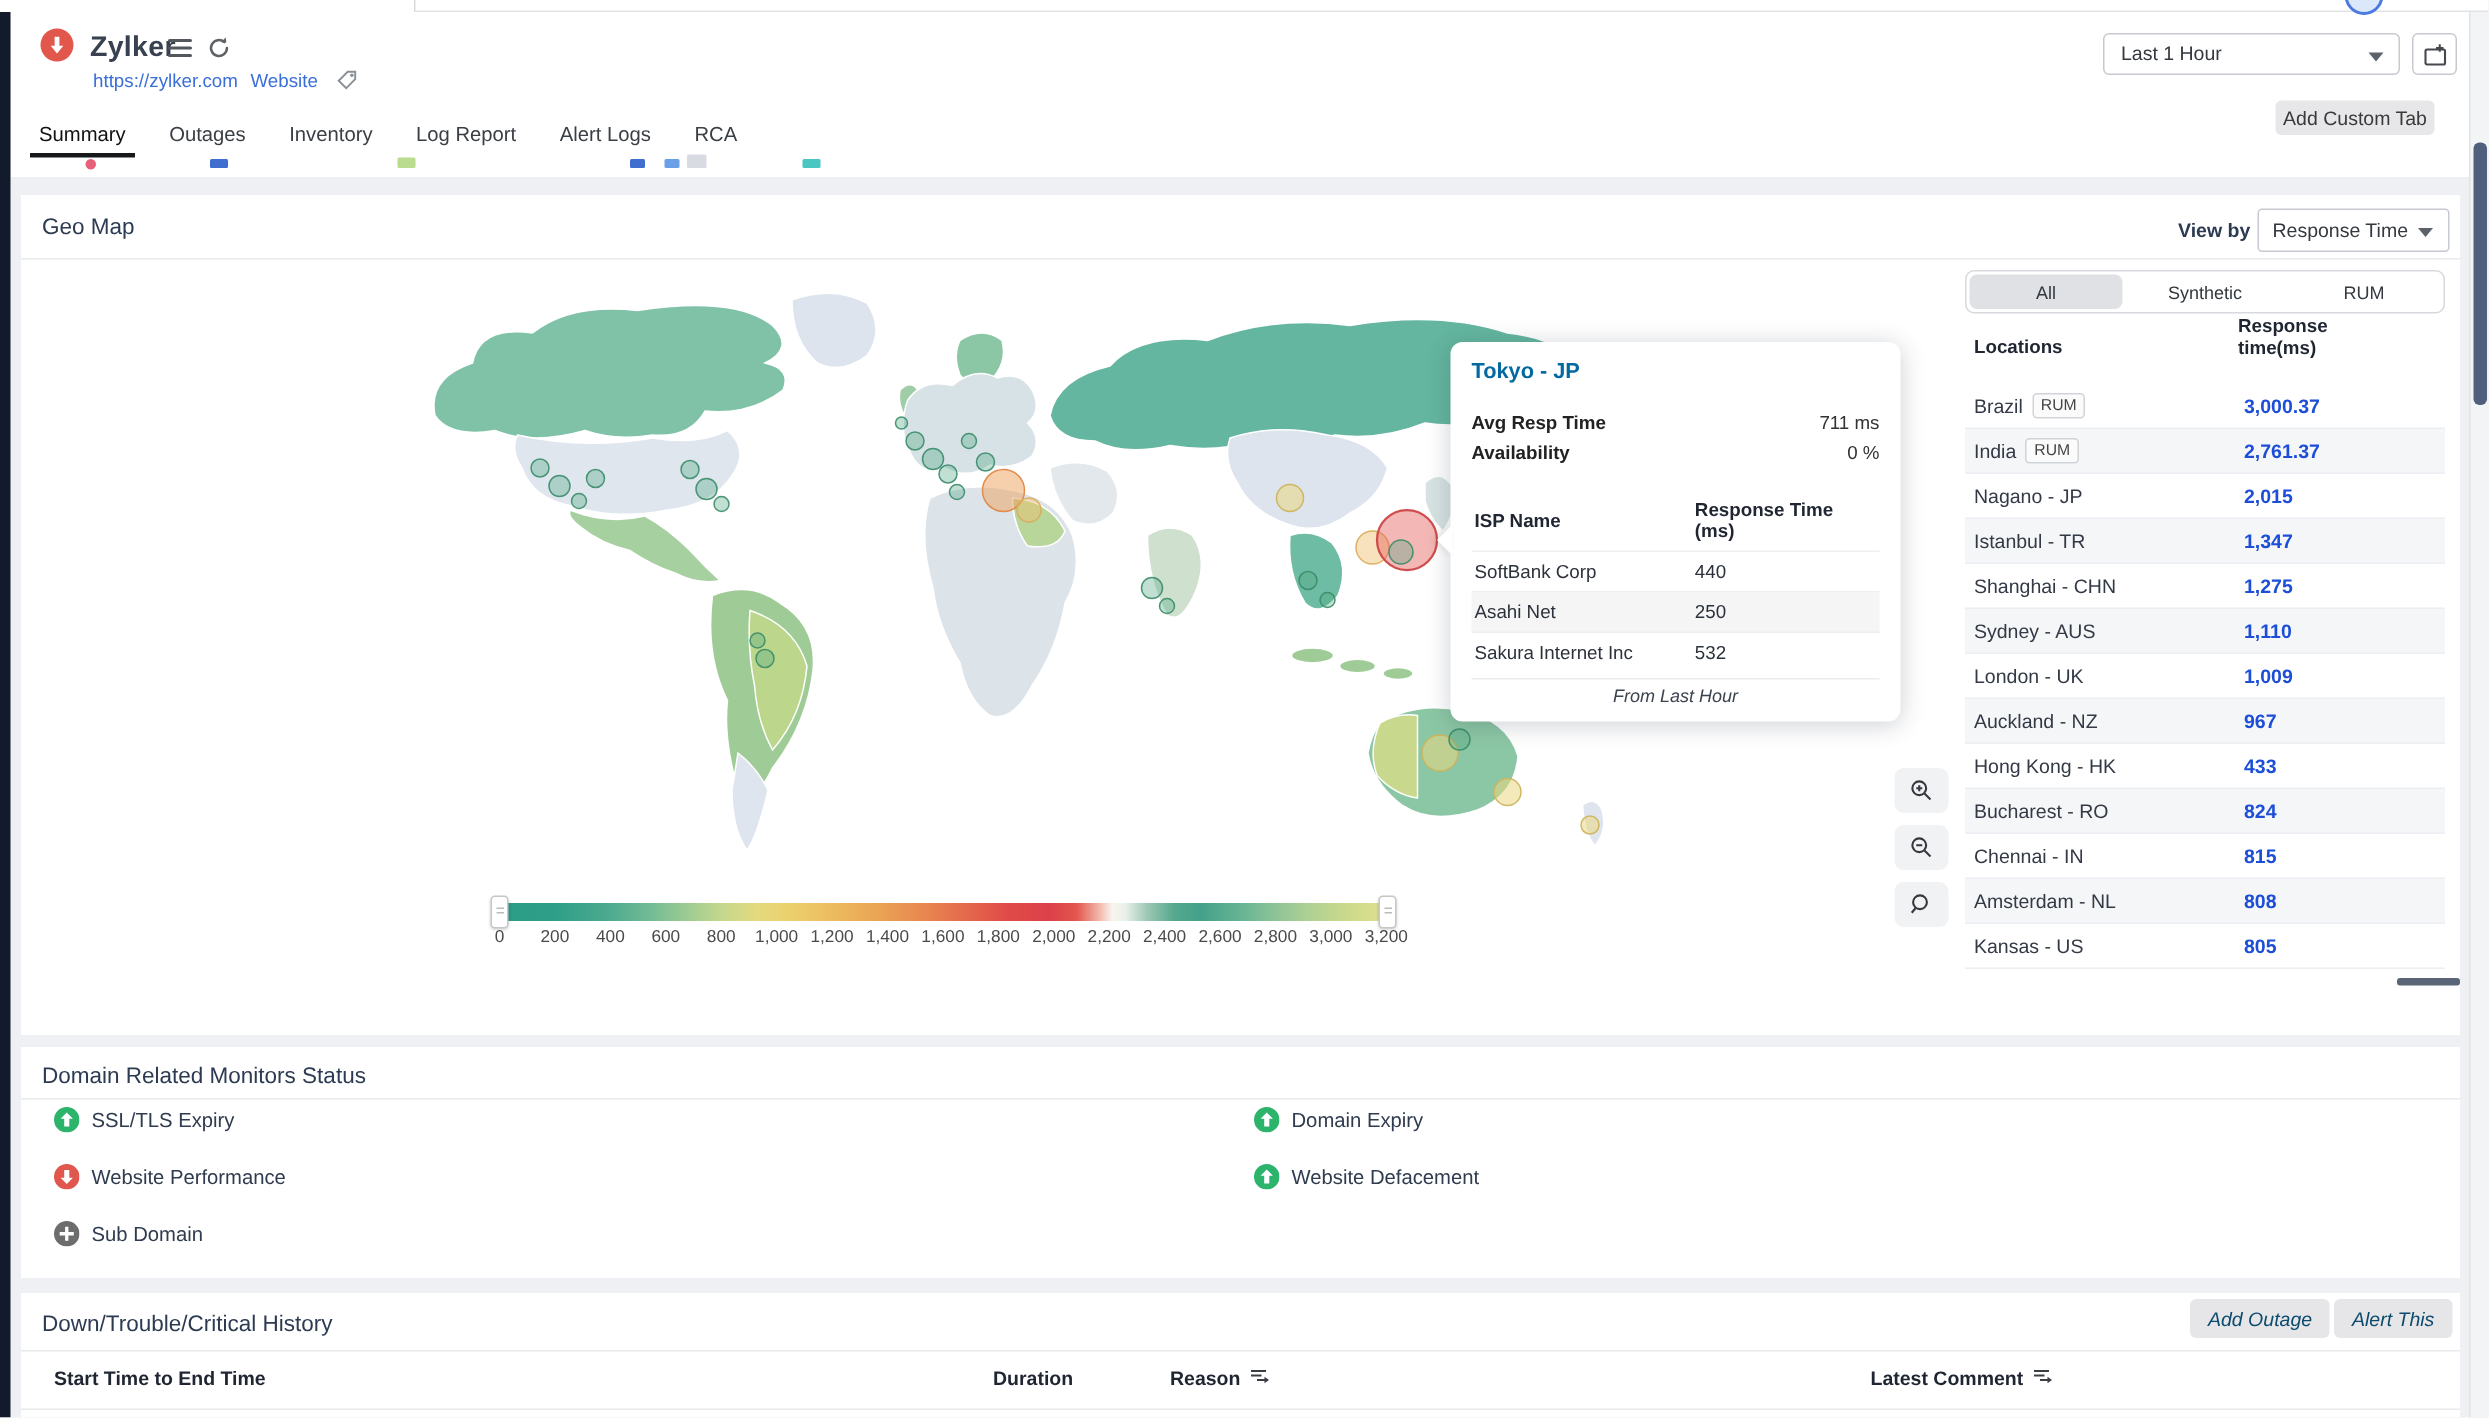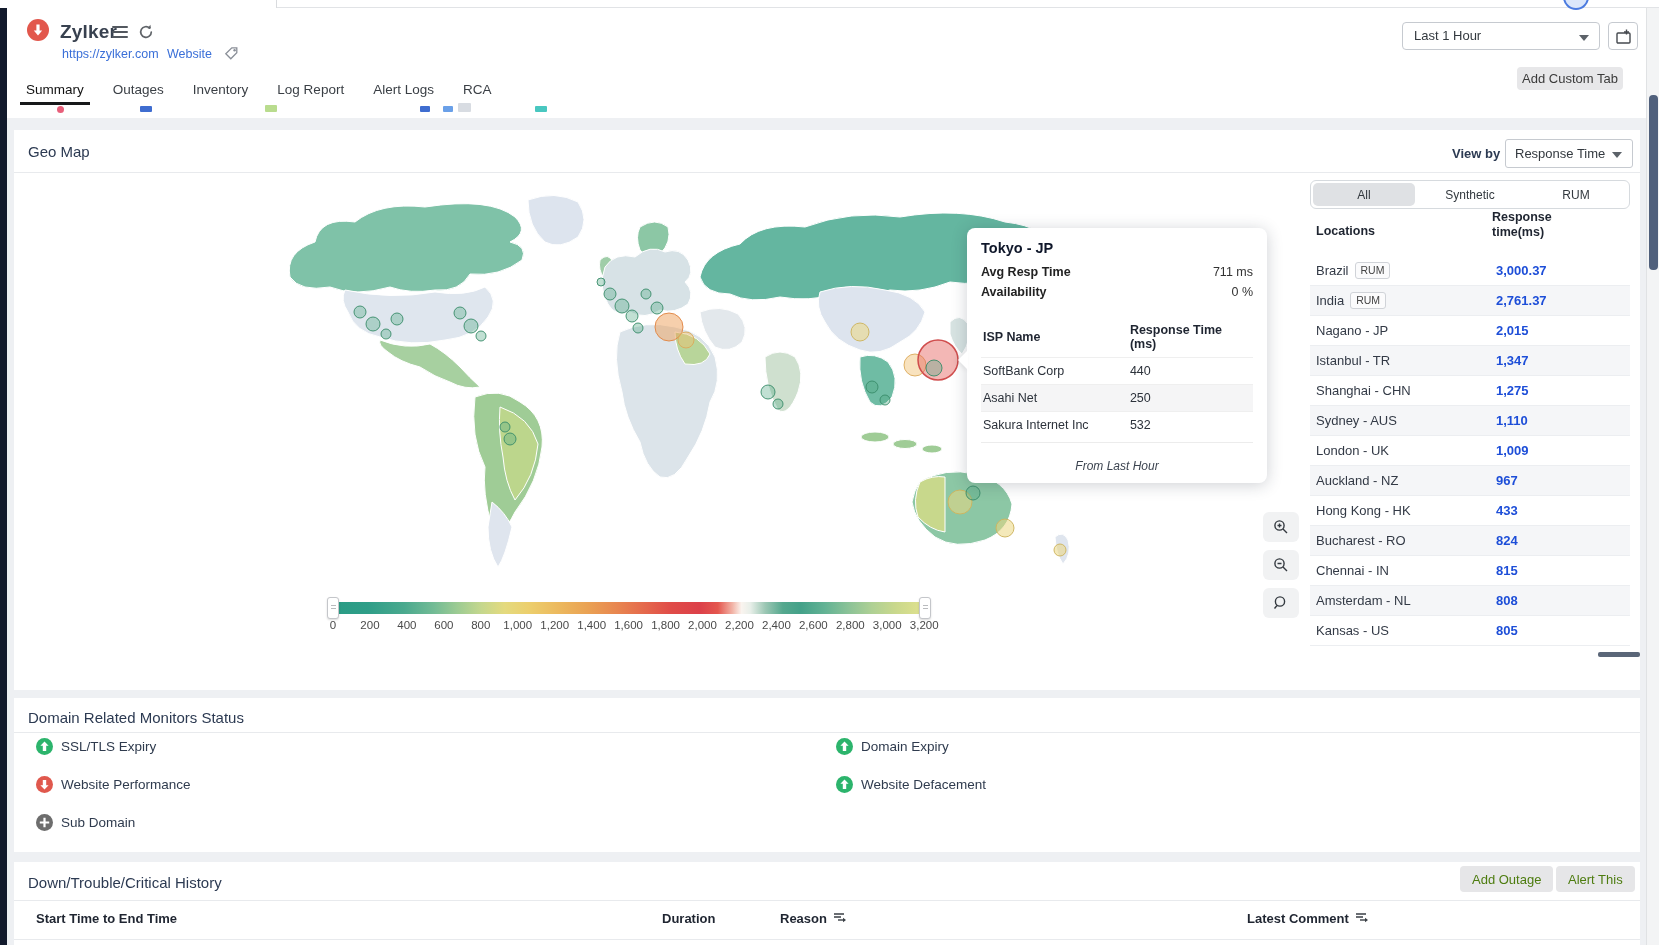--- a/index.html
+++ b/index.html
@@ -51,33 +51,33 @@
   #geo-card { top:130px; height:560px; }
   #geo-title { position:absolute; left:14px; top:13px; }
   .viewby-label { position:absolute; left:1438px; top:16px; font-size:13px; font-weight:700; color:#2c3a52; }
   .viewby-select { position:absolute; left:1491px; top:9px; width:128px; height:29px; border:1px solid #c6cad0; border-radius:3px; background:#fff; font-size:13px; color:#33393f; line-height:27px; padding-left:9px; cursor:pointer; }
 
   #map-svg { position:absolute; left:246px; top:52px; }
 
   
   .map-tooltip { position:absolute; left:953px; top:98px; width:300px; background:#fff; border-radius:8px; box-shadow:0 2px 16px rgba(30,40,60,.22); z-index:20; padding:12px 14px 10px 14px; }
   .map-tooltip .arrow { position:absolute; left:-9px; top:122px; width:0; height:0; border-top:10px solid transparent; border-bottom:10px solid transparent; border-right:10px solid #fff; filter:drop-shadow(-2px 1px 2px rgba(0,0,0,.08)); }
-  .tt-title { font-size:14.5px; font-weight:700; color:#0f172a; margin-bottom:9px; }
+  .tt-title { font-size:14.5px; font-weight:700; color:#0369a1; margin-bottom:19px; }
   .tt-row { display:flex; justify-content:space-between; font-size:12.5px; margin-bottom:6px; }
   .tt-row .l { font-weight:700; color:#222; }
   .tt-row .v { color:#333; }
   .tt-sep { position:relative; height:24px; margin-top:8px; }
   .tt-sep::before { content:""; position:absolute; left:0; right:0; top:8px; height:1px; background:#e4e6e9; }
   .tt-badge { position:absolute; left:50%; transform:translateX(-50%); top:0; background:#f4f4f5; border:1px solid #d9d9d9; border-radius:4px; padding:2px 10px 3px; font-size:11.5px; font-weight:700; color:#222; }
   .isp-table { width:100%; border-collapse:collapse; font-size:12.5px; margin-top:18px; }
   .isp-table th { text-align:left; font-weight:700; color:#1f2531; padding:6px 2px; }
   .isp-table td { padding:6px 2px; color:#2c323b; border-top:1px solid #efefef; }
   .isp-table tr.alt { background:#f5f5f6; }
   .isp-table th:nth-child(2), .isp-table td:nth-child(2) { width:46%; }
-  .tt-footer { border-top:1px solid #ececec; margin-top:4px; padding-top:16px; text-align:center; font-size:12px; font-style:italic; color:#3c4450; }
+  .tt-footer { border-top:1px solid #ececec; margin-top:4px; padding-top:4px; text-align:center; font-size:12px; font-style:italic; color:#3c4450; }
 
   
   .zoom-btn { position:absolute; left:1249px; width:36px; height:30px; background:#f1f2f3; border:none; border-radius:6px; cursor:pointer; }
   .zoom-btn svg { position:absolute; left:10px; top:7px; }
 
   
   .scale-handle { position:absolute; width:12px; height:22px; top:467px; background:#fff; border:1px solid #c4c6ca; border-radius:3px; box-shadow:0 1px 2px rgba(0,0,0,.15); z-index:5; cursor:ew-resize; }
   .scale-handle::before { content:""; position:absolute; left:3px; top:7px; width:5px; height:1px; background:#b9bbbe; box-shadow:0 3px 0 #b9bbbe; }
   .scale-bar { position:absolute; left:319px; top:472px; width:592px; height:12px;
     background:linear-gradient(to right,#2a9c85 0%,#2f9e88 6%,#4aa98e 12%,#72bb95 17%,#9ccb93 21%,#c4d78d 25%,#e4da7e 29%,#eccf6d 33%,#ecb95e 38%,#eaa254 43%,#e88650 48%,#e4664c 53%,#e04c48 57%,#dc4049 62%,#e4564e 65%,#f2b5a8 67.5%,#faf4ef 69%,#e8efe9 70.5%,#9cc7b4 73%,#55a88e 76%,#44a189 79%,#62b294 83%,#8ac297 87%,#aed094 91%,#c9d88c 95%,#d8de8d 98%,#dfe292 100%); }
@@ -100,21 +100,21 @@
 
   
   #domain-card { top:698px; height:154px; }
   #domain-title { position:absolute; left:14px; top:11px; }
   .dm-item { position:absolute; display:flex; align-items:center; gap:8px; font-size:13.5px; color:#2f3b4e; }
   .dm-item svg { display:block; }
 
   
   #history-card { top:862px; height:83px; overflow:hidden; }
   #history-title { position:absolute; left:14px; top:12px; }
-  .gray-btn { position:absolute; height:26px; background:#e6e6e8; border:none; border-radius:4px; font-size:13px; color:#4d7c0f; font-family:inherit; cursor:pointer; padding:0 12px; }
+  .gray-btn { position:absolute; height:26px; background:#e6e6e8; border:none; border-radius:4px; font-size:13px; color:#0c4a6e; font-family:inherit; cursor:pointer; padding:0 12px;font-style:italic; }
   #add-outage-btn { left:1446px; top:4px; }
   #share-this-btn { left:1542px; top:4px; }
   .hist-col { position:absolute; top:49px; font-size:13px; font-weight:700; color:#1f2531; display:flex; align-items:center; gap:6px; }
 </style>
 </head>
 <body>
 
 <div id="app">
 
   <div class="browser-strip">

